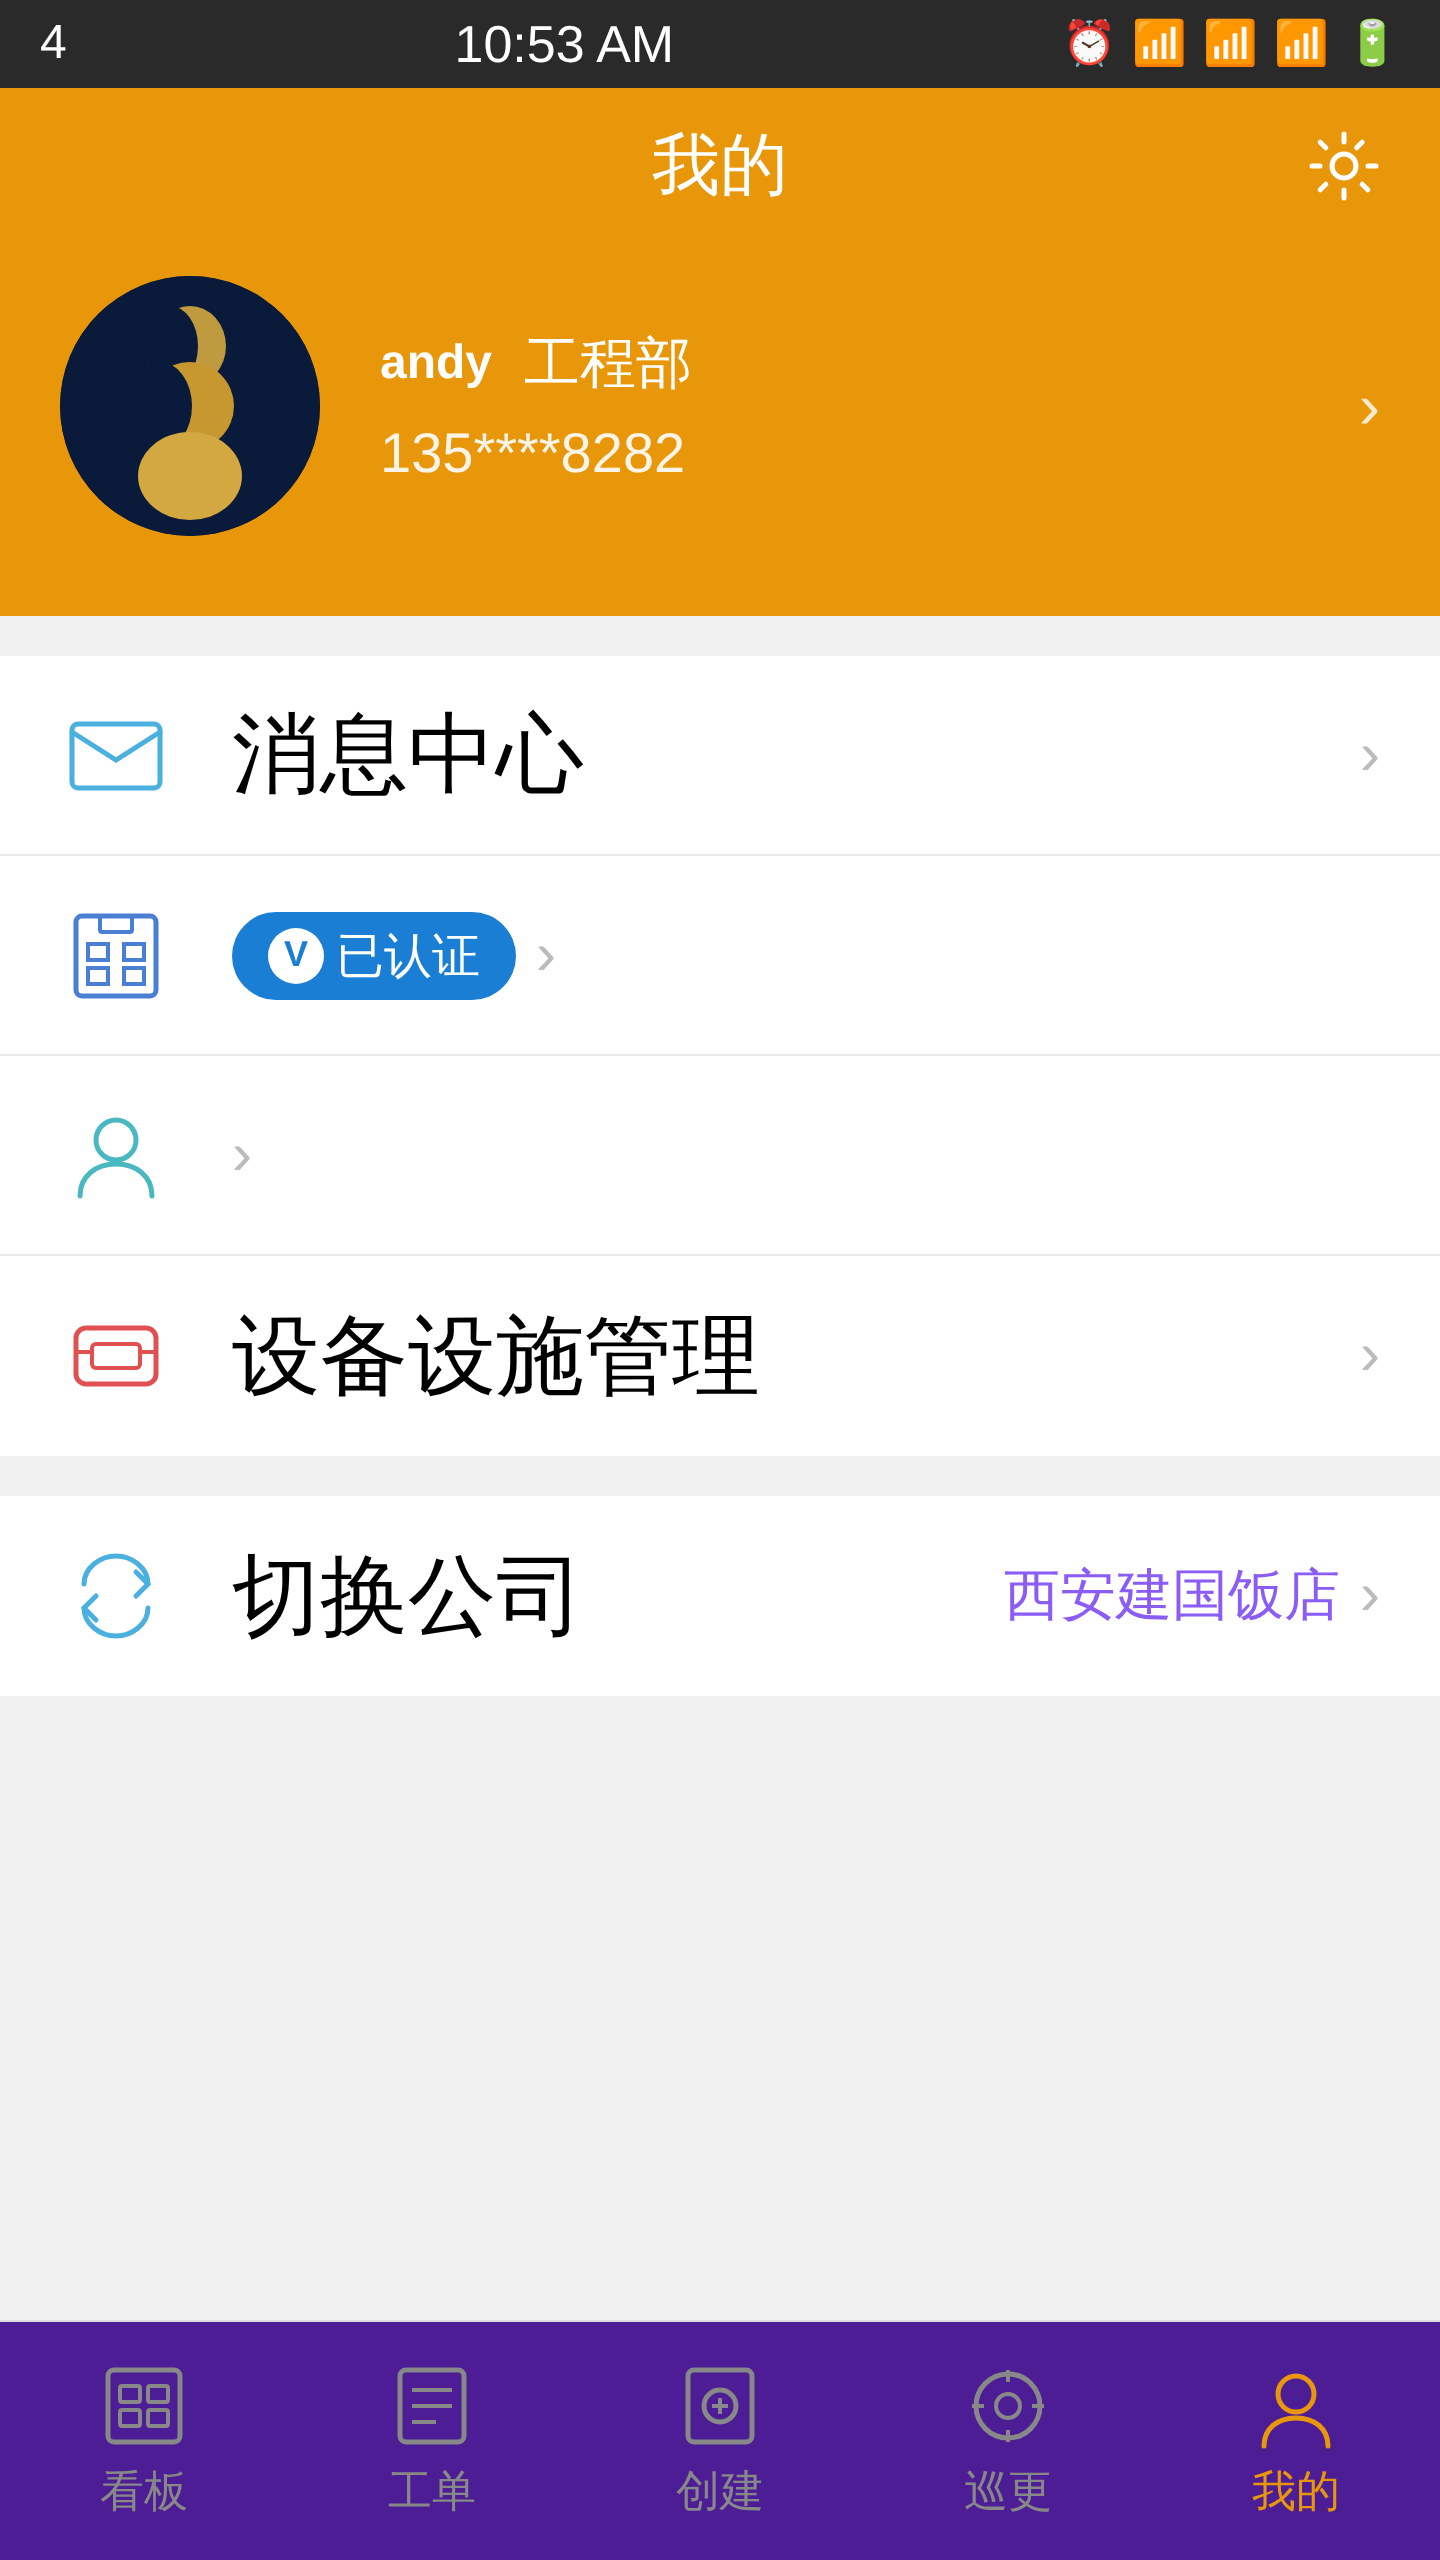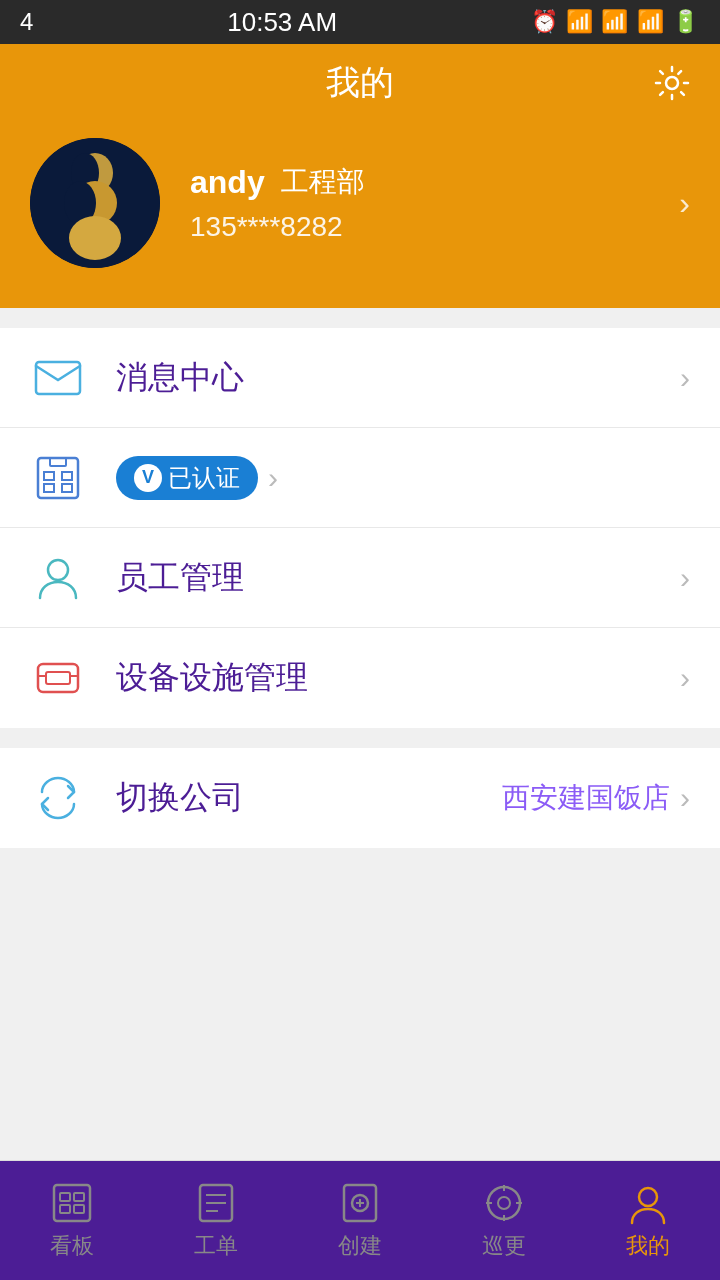--- a/index.html
+++ b/index.html
@@ -77,21 +77,21 @@
       flex: 1;
       color: white;
     }
     .profile-name-row {
       display: flex;
       align-items: center;
       gap: 16px;
       margin-bottom: 10px;
     }
     .profile-name {
-      font-size: 32px;
+      font-size: 24px;
       font-weight: 600;
     }
     .profile-dept {
       font-size: 28px;
     }
     .profile-phone {
       font-size: 28px;
       opacity: 0.9;
     }
     .profile-arrow {
@@ -122,22 +122,22 @@
       width: 56px;
       height: 56px;
       display: flex;
       align-items: center;
       justify-content: center;
       margin-right: 30px;
       flex-shrink: 0;
     }
     .menu-label {
       flex: 1;
-      font-size: 32px;
-      color: #4c1d95;
+      font-size: 44px;
+      color: #000000;
     }
     .menu-badge {
       display: flex;
       align-items: center;
       gap: 6px;
       background: #1a7fd4;
       border-radius: 30px;
       padding: 6px 18px;
       color: white;
       font-size: 24px;
@@ -299,21 +299,20 @@
     <span class="menu-arrow">›</span>
   </div>
 
   <div class="menu-item">
     <div class="menu-icon">
       <svg width="48" height="48" viewBox="0 0 48 48" fill="none">
         <circle cx="24" cy="16" r="10" stroke="#4ab8c0" stroke-width="2.5"></circle>
         <path d="M6 44c0-10 8-16 18-16s18 6 18 16" stroke="#4ab8c0" stroke-width="2.5" stroke-linecap="round"></path>
       </svg>
     </div>
-    <span class="menu-label">员工管理</span>
     <span class="menu-arrow">›</span>
   </div>
 
   <div class="menu-item">
     <div class="menu-icon">
       <svg width="48" height="48" viewBox="0 0 48 48" fill="none">
         <rect x="4" y="10" width="40" height="28" rx="5" stroke="#e05050" stroke-width="2.5"></rect>
         <rect x="12" y="18" width="24" height="12" rx="2" stroke="#e05050" stroke-width="2"></rect>
         <line x1="4" y1="22" x2="12" y2="22" stroke="#e05050" stroke-width="2"></line>
         <line x1="36" y1="22" x2="44" y2="22" stroke="#e05050" stroke-width="2"></line>

